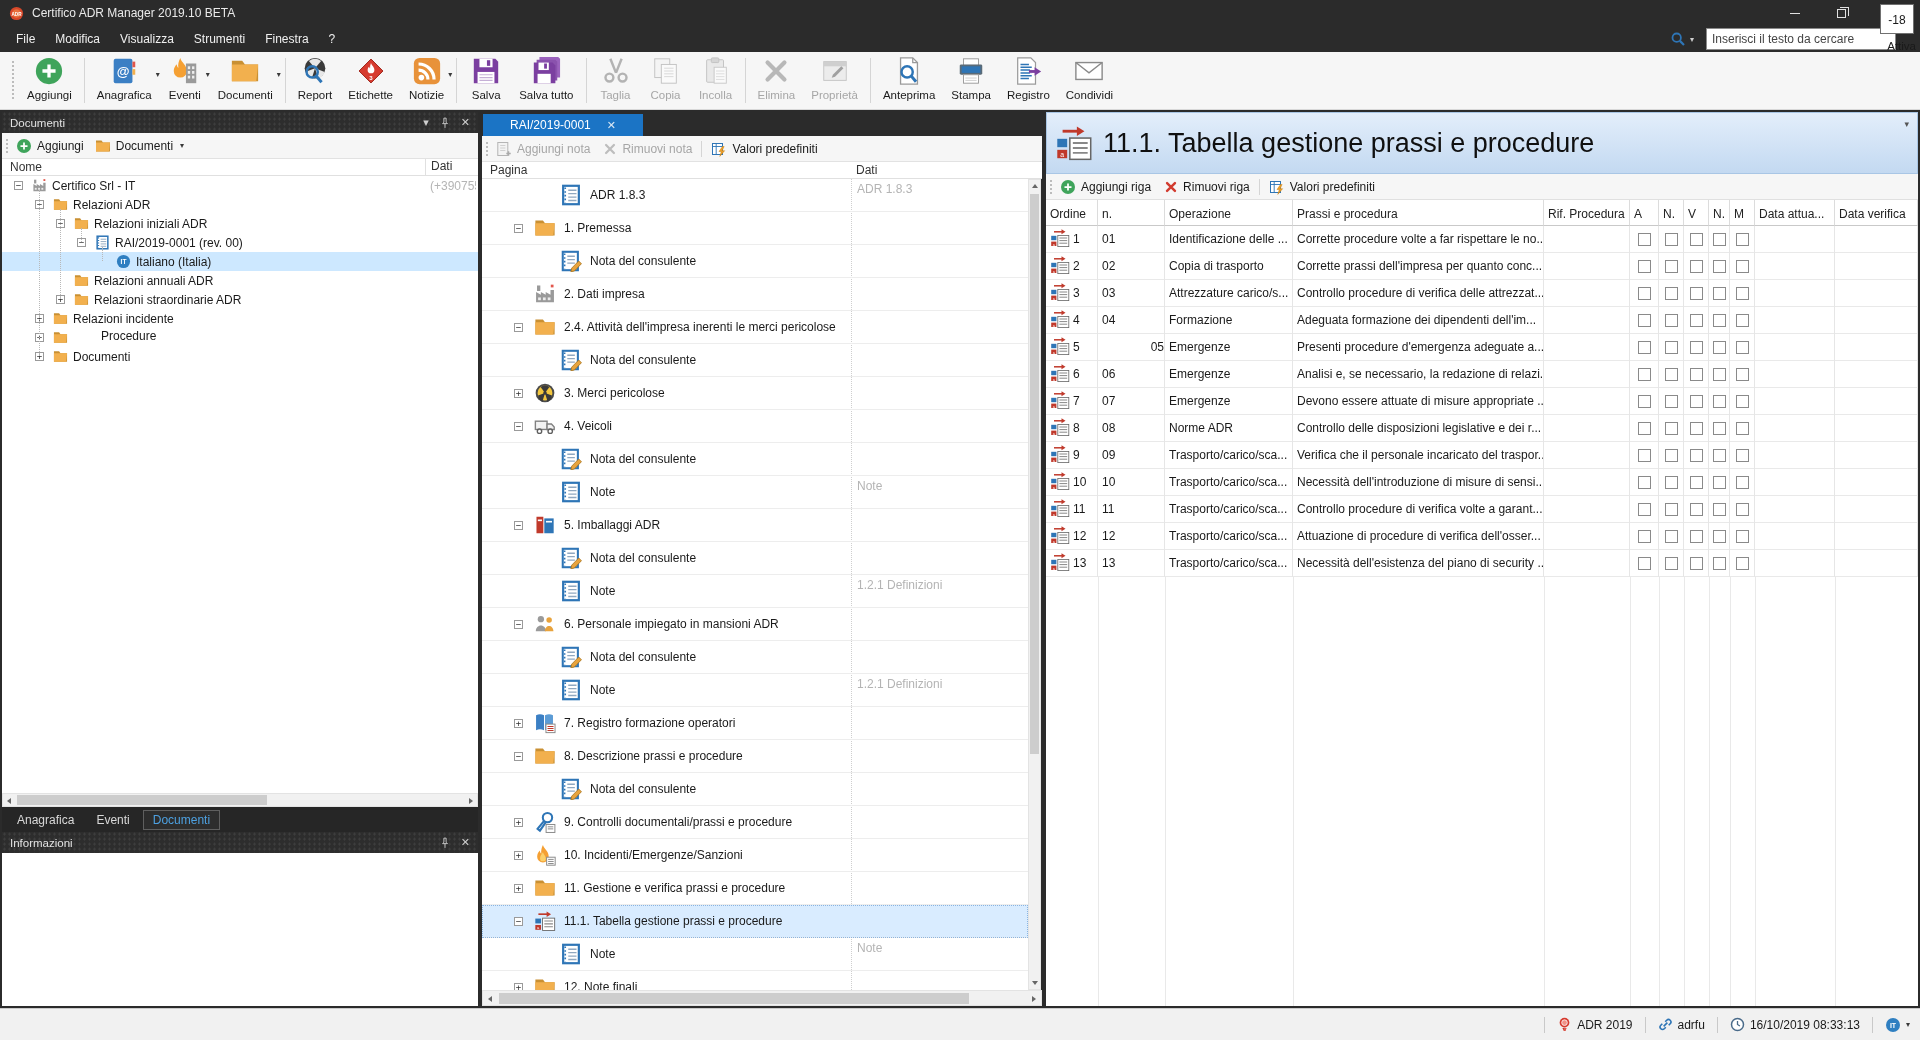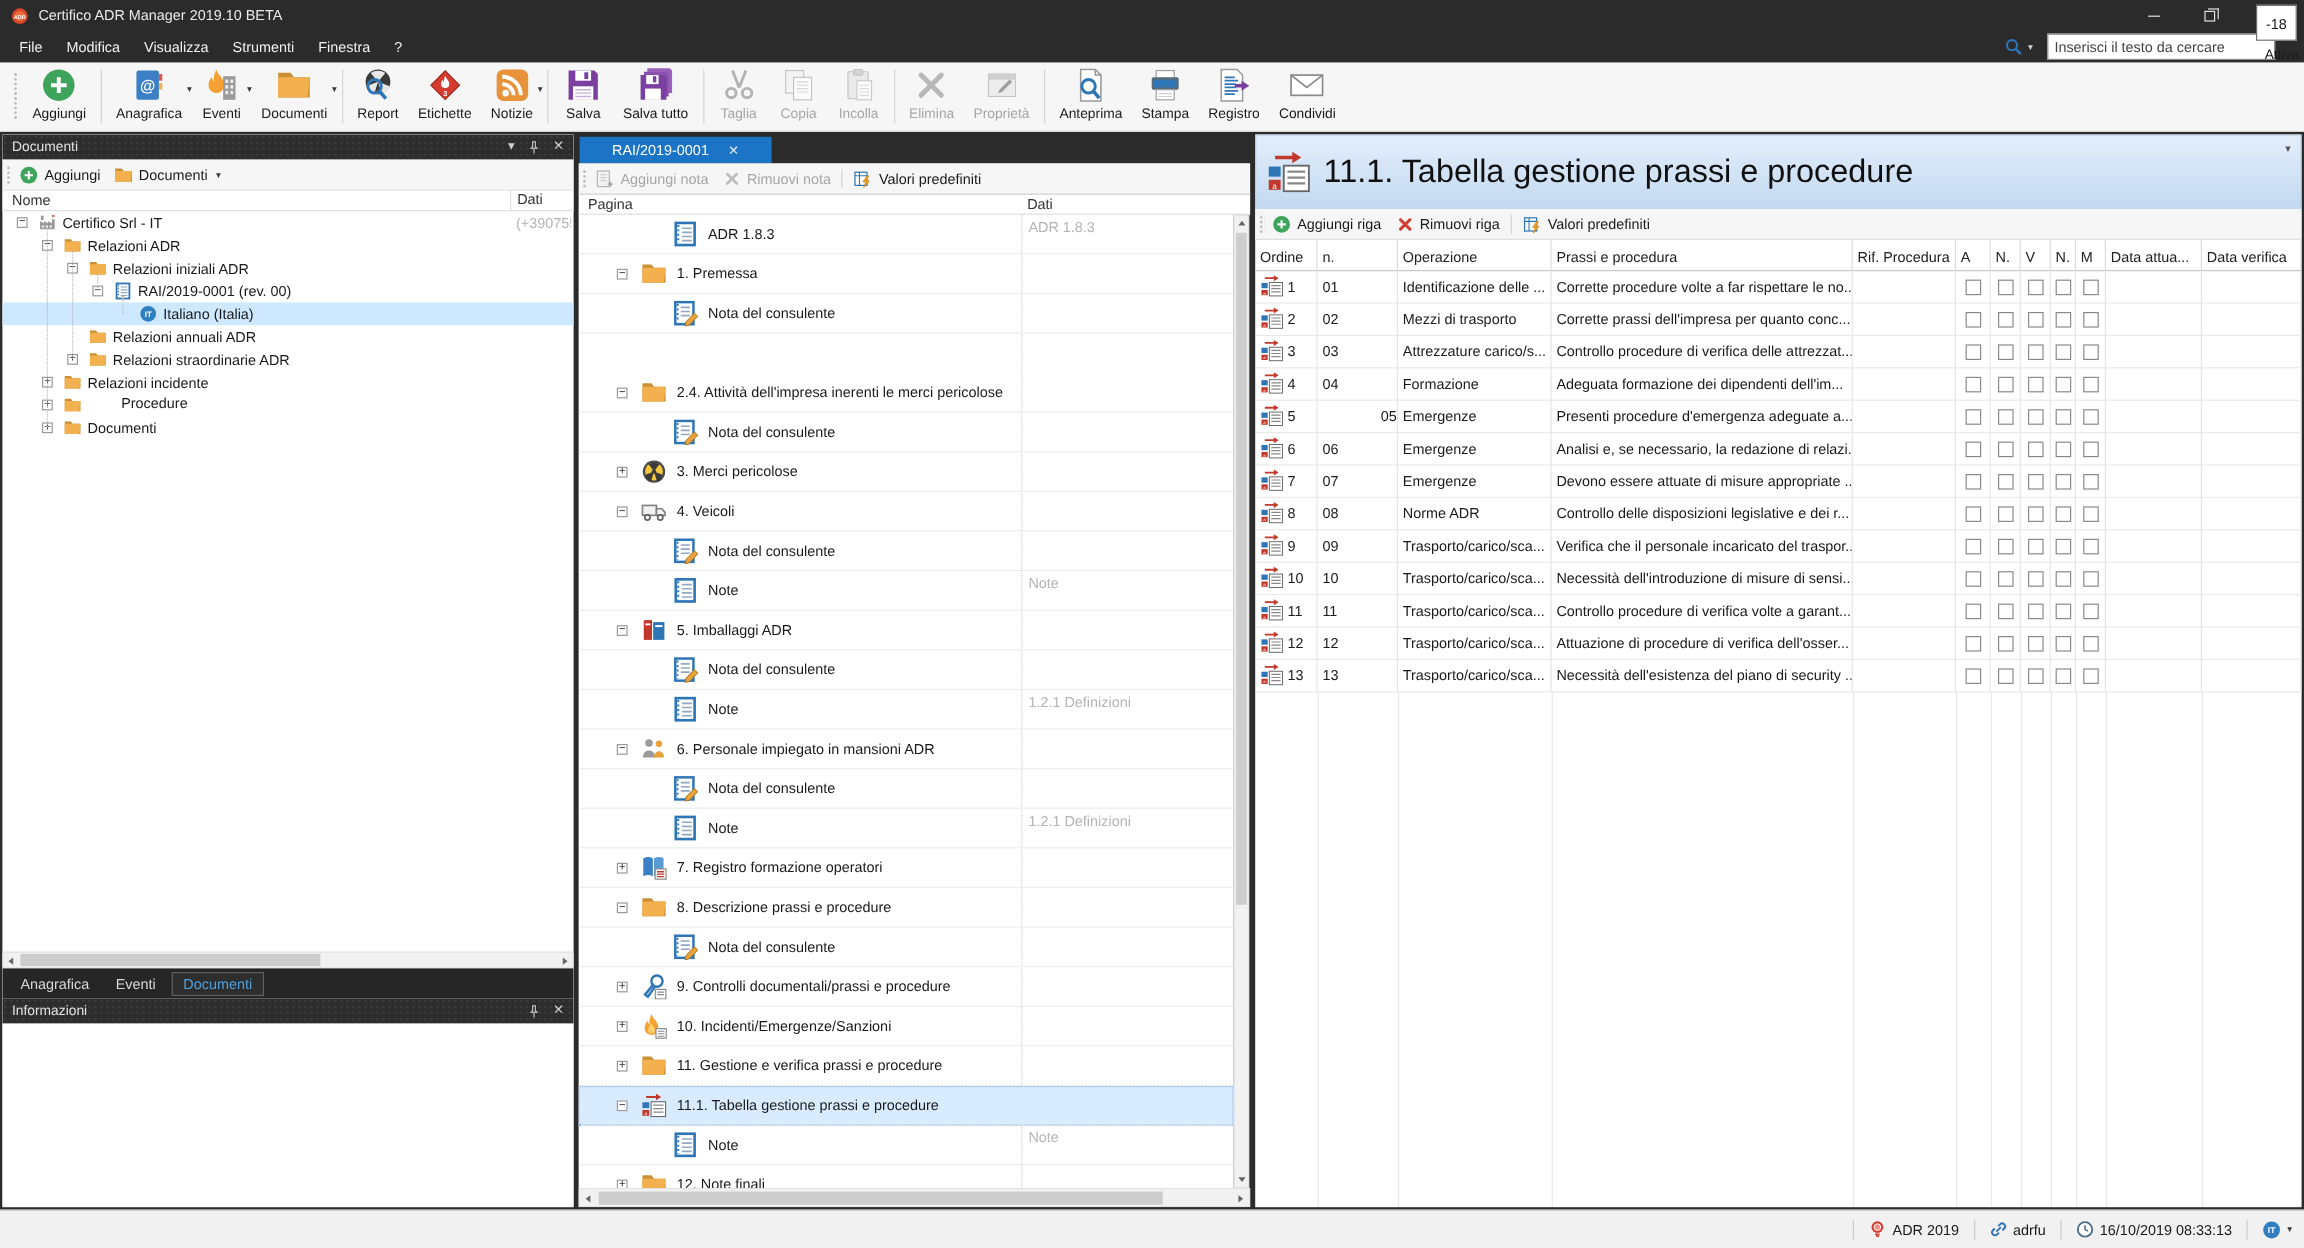--- a/index.html
+++ b/index.html
@@ -569,20 +569,33 @@
       <div class="trow crow" style="top: 66px; height: 33px;">
         <span class="ic" style="width: 22px; height: 22px; position: absolute; left: 78px; top: 5px;">
           <svg viewBox="0 0 16 16">
             <rect x="2" y="1.3" width="11" height="13.4" fill="#fff" stroke="#2e75b6" stroke-width="1.5"></rect>
             <path d="M5.3 4.5h5.5M5.3 7h5.5M5.3 9.5h5.5" stroke="#90a8c0" stroke-width="1"></path>
             <path d="M3.4 2.5v11" stroke="#2e75b6" stroke-width="1.1" stroke-dasharray="1.2 1.5"></path>
             <path d="M8.5 13.2 13.6 8l2 2-5.1 5.2-2.6.7z" fill="#e8a33d" stroke="#a8731c" stroke-width=".6"></path>
           </svg>
         </span>
         <span class="tlabel" style="left: 108px; top: 9px;">Nota del consulente</span>
+      </div>
+      <div class="trow crow" style="top: 99px; height: 33px;">
+        <span class="ic" style="width: 22px; height: 22px; position: absolute; left: 52px; top: 5px;">
+          <svg viewBox="0 0 16 16">
+            <rect x="2.2" y="1.8" width="2.4" height="4" fill="#9a9a9a"></rect>
+            <path fill="#9a9a9a" d="M1.5 14V6.5L5 8.5V6.5L8.5 8.5V6.5L12 8.5V5h2.5v9z"></path>
+            <rect x="3" y="10.5" width="2" height="2" fill="#ececec"></rect>
+            <rect x="6.5" y="10.5" width="2" height="2" fill="#ececec"></rect>
+            <rect x="10" y="10.5" width="2" height="2" fill="#ececec"></rect>
+            <rect x="12.2" y="1.2" width="2" height="2" fill="#e2574c"></rect>
+          </svg>
+        </span>
+        <span class="tlabel" style="left: 82px; top: 9px;">2. Dati impresa</span>
       </div>
       <div class="trow crow" style="top: 132px; height: 33px;">
         <span class="exp" style="left: 32px; top: 12px;">−</span>
         <span class="ic" style="width: 22px; height: 22px; position: absolute; left: 52px; top: 5px;">
           <svg viewBox="0 0 32 32">
             <path fill="#c99033" d="M2 5h11l3 4h14v18H2z"></path>
             <path fill="#f2b04e" d="M2 9h28l-2 18H2z"></path>
           </svg>
         </span>
         <span class="tlabel" style="left: 82px; top: 9px;">2.4. Attività dell'impresa inerenti le merci pericolose</span>
@@ -912,21 +925,21 @@
         <div class="rcell" style="left: 0px; width: 52px;"><span class="ic" style="width: 20px; height: 20px; vertical-align: -5px;"><svg viewBox="0 0 20 20">
               <path d="M4 3.8h8.5" stroke="#c0392b" stroke-width="1.5" fill="none"></path>
               <path d="M11.5 1.3 15.5 3.8 11.5 6.3z" fill="#c0392b"></path>
               <rect x="1.2" y="7.8" width="5.2" height="4.4" fill="#2e75b6"></rect>
               <rect x="1.2" y="13.6" width="5.2" height="4.4" fill="#c0392b"></rect>
               <text x="3.8" y="17.5" font-size="3.6" fill="#fff" text-anchor="middle">a</text>
               <rect x="7.8" y="7.4" width="11" height="11.2" fill="#fff" stroke="#666" stroke-width=".8"></rect>
               <path d="M9.4 10h7.8M9.4 12.6h7.8M9.4 15.2h7.8" stroke="#888" stroke-width="1"></path>
             </svg></span><span style="margin-left: 3px;">2</span></div>
         <div class="rcell" style="left: 52px; width: 67px;">02</div>
-        <div class="rcell" style="left: 119px; width: 128px;">Mezzi di trasporto</div>
+        <div class="rcell" style="left: 119px; width: 128px;">Copia di trasporto</div>
         <div class="rcell" style="left: 247px; width: 251px;">Corrette prassi dell'impresa per quanto conc...</div>
         <div class="rcell" style="left: 498px; width: 86px;"></div>
         <div class="rcell" style="left: 584px; width: 29px; text-align: center; padding-left: 0px;"><span class="cb"></span></div>
         <div class="rcell" style="left: 613px; width: 25px; text-align: center; padding-left: 0px;"><span class="cb"></span></div>
         <div class="rcell" style="left: 638px; width: 25px; text-align: center; padding-left: 0px;"><span class="cb"></span></div>
         <div class="rcell" style="left: 663px; width: 21px; text-align: center; padding-left: 0px;"><span class="cb"></span></div>
         <div class="rcell" style="left: 684px; width: 25px; text-align: center; padding-left: 0px;"><span class="cb"></span></div>
         <div class="rcell" style="left: 709px; width: 80px;"></div>
         <div class="rcell" style="left: 789px; width: 83px;"></div>
       </div>

